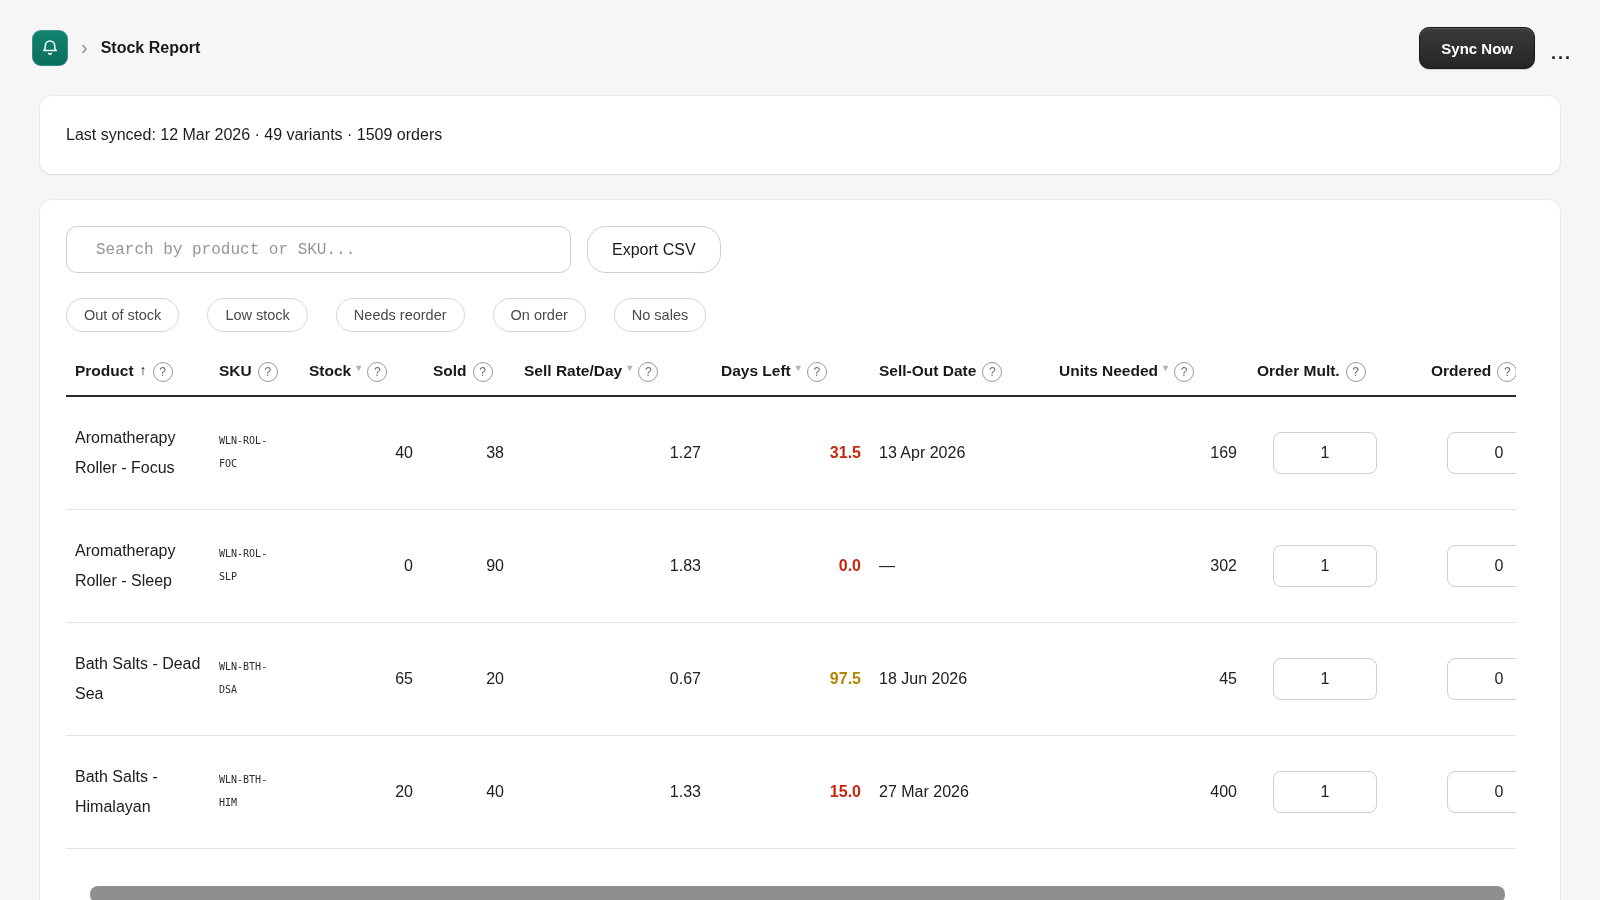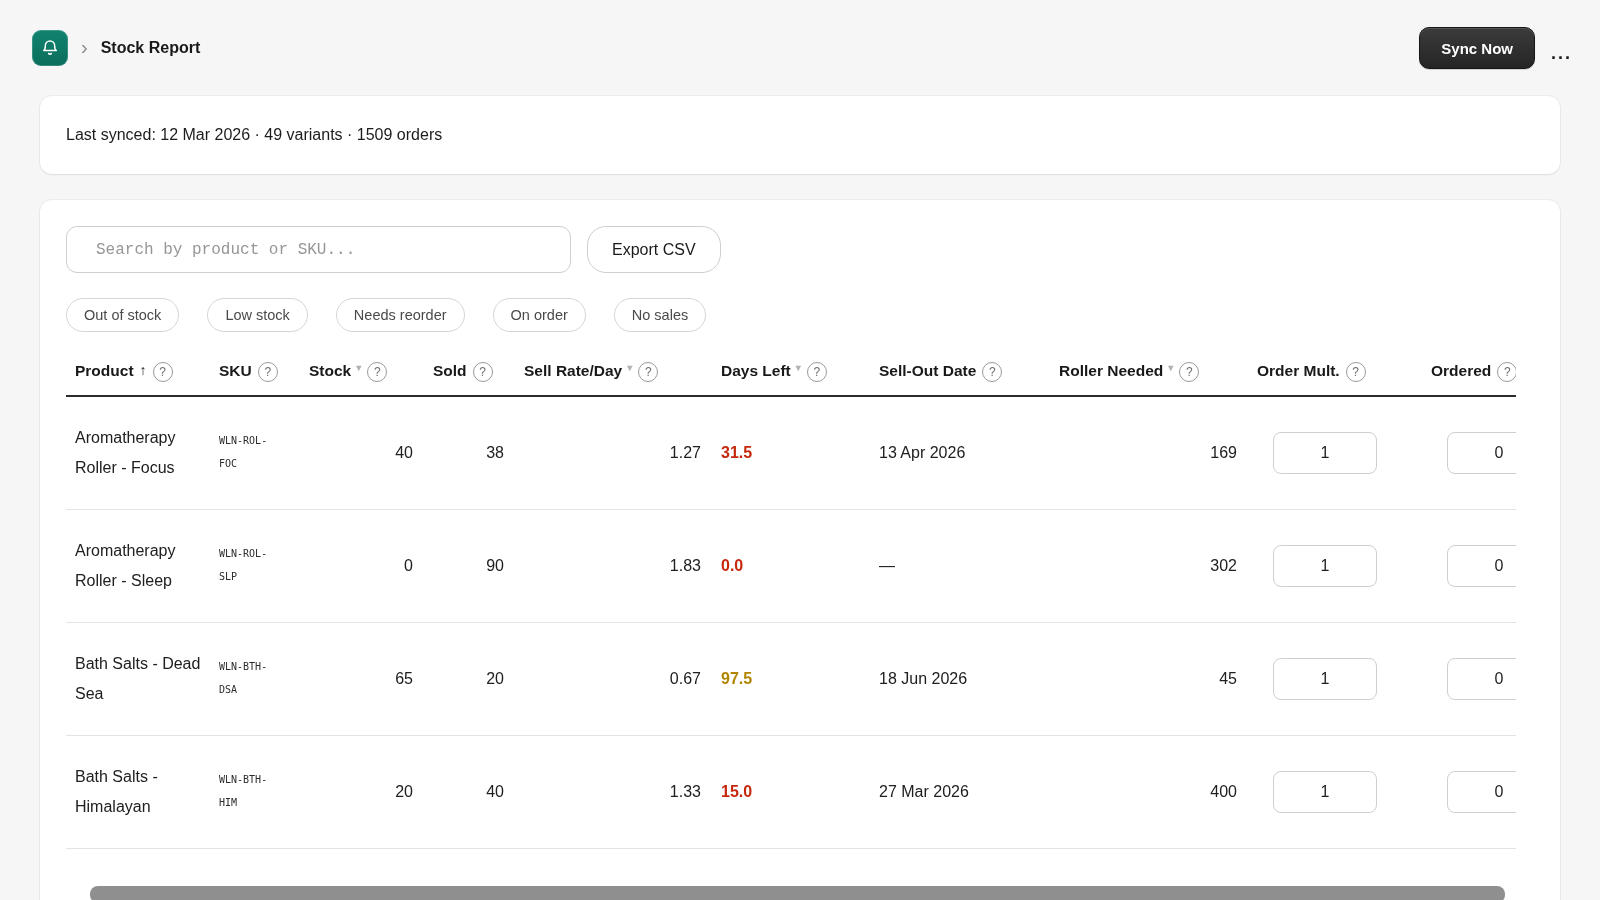--- a/index.html
+++ b/index.html
@@ -81,21 +81,21 @@
   td {
     border-bottom: 1px solid #e4e4e4; vertical-align: middle;
     height: 113px; font-size: 16px; color: #202020;
   }
   td.product { line-height: 1.85; padding-right: 6px; }
   td.sku {
     font-family: "DejaVu Sans Mono", monospace; font-size: 10px;
     line-height: 2.25; color: #2b2b2b; padding-right: 34px; word-break: normal;
   }
   td.num { text-align: right; padding-right: 20px; margin-top: 36px; }
-  td.days { padding-right: 18px; font-weight: 700; }
+  td.days { text-align: right; padding-right: 18px; font-weight: 700; }
   .critical { color: #c5280c; }
   .warning { color: #b28400; }
   .qty {
     width: 104px; height: 42px; border: 1px solid #cfcfcf; border-radius: 8px;
     text-align: center; font-size: 16px; font-family: inherit; margin-left: 16px;
     background: #fff; color: #1f1f1f; outline: none;
   }
 
   
   .hscroll-thumb {
@@ -201,21 +201,21 @@
             </span>
           </th>
           <th>
             <span class="th-inner">
               <span>Sell-Out Date</span>
               <span class="help">?</span>
             </span>
           </th>
           <th>
             <span class="th-inner">
-              <span>Roller Needed</span>
+              <span>Units Needed</span>
               <span class="caret">▾</span>
               <span class="help">?</span>
             </span>
           </th>
           <th>
             <span class="th-inner">
               <span>Order Mult.</span>
               <span class="help">?</span>
             </span>
           </th>

